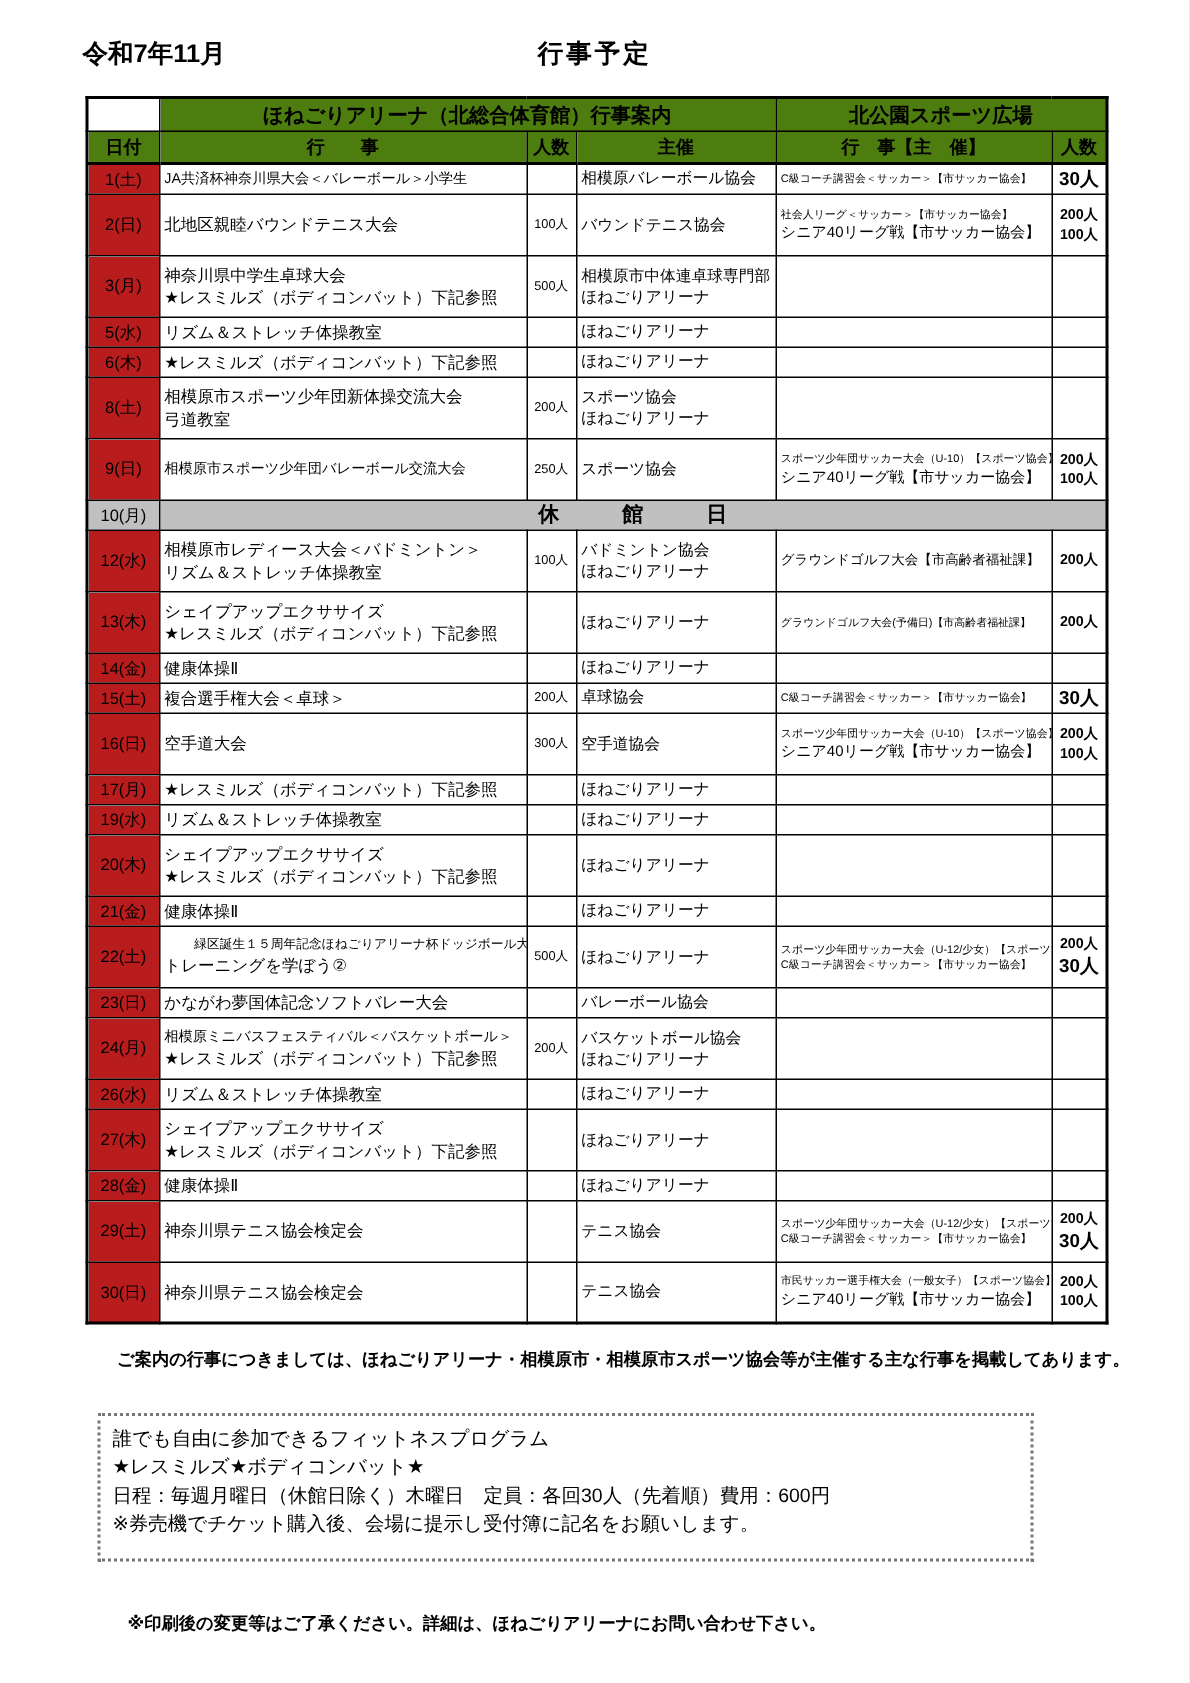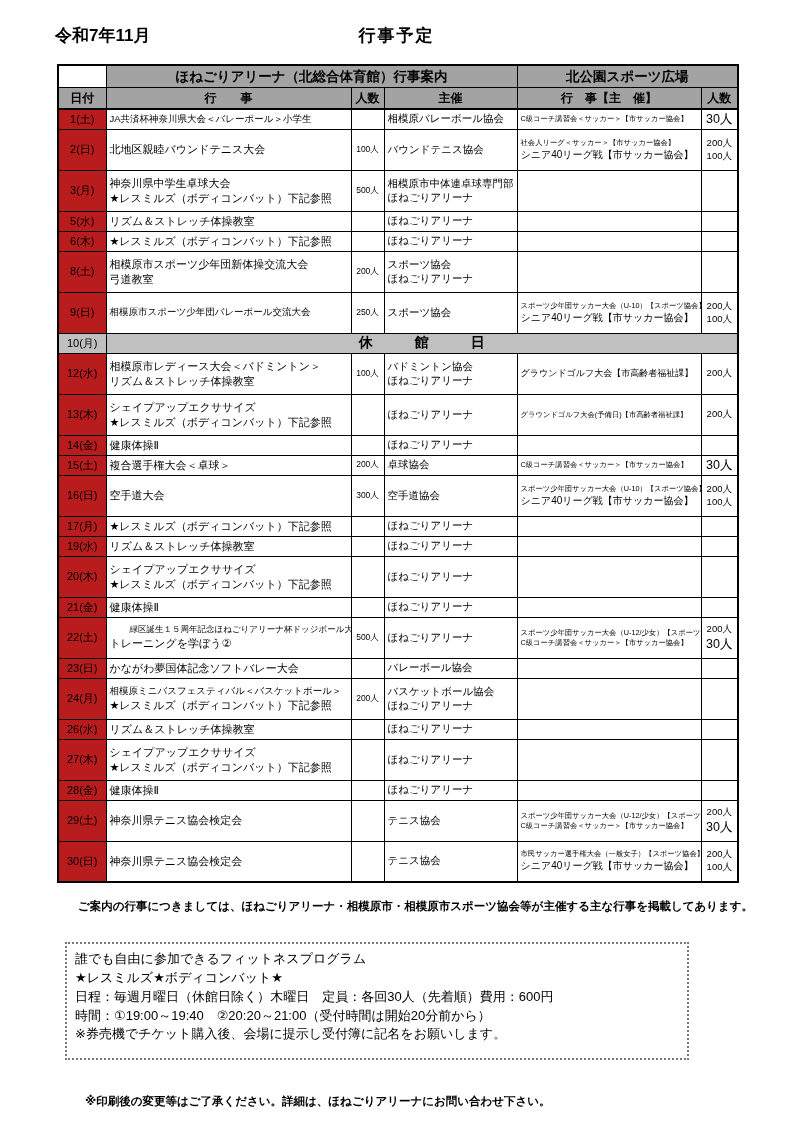--- a/index.html
+++ b/index.html
@@ -15,39 +15,39 @@
     margin:14px 0 0 57px;border-collapse:collapse;table-layout:fixed;width:680px;
     border:2px solid #000;
   }
   table.sched th,table.sched td{border:1px solid #000;padding:0;overflow:hidden;}
   table.sched col.c-date{width:48px;}
   table.sched col.c-event{width:245px;}
   table.sched col.c-count{width:33px;}
   table.sched col.c-org{width:133px;}
   table.sched col.c-revent{width:184px;}
   table.sched col.c-rcount{width:37px;}
-  .hd{background:#a3a3a3;font-weight:bold;text-align:center;}
+  .hd{background:#4d7c0f;font-weight:bold;text-align:center;}
   tr.sec-row th{height:21px;font-size:13.5px;}
   tr.sec-row th.blank{background:#ffffff;}
   tr.hdr-row th{height:20px;font-size:12px;border-bottom:2px solid #000;}
   td.date-cell{background:#b91c1c;text-align:center;font-size:11px;border-right:2px solid #000;}
   td.rsec-start{border-left:2px solid #000;}
   .stack{display:flex;flex-direction:column;height:100%;}
   .slot{flex:1;display:flex;align-items:center;min-height:0;}
   .slot.pad{padding-left:3px;}
   .slot.mid{justify-content:center;}
   .ev{font-size:11px;white-space:nowrap;}
   .ev.s{font-size:9.5px;}
   .ev.xs{font-size:8.5px;padding-left:20px;}
   .org{font-size:10.5px;white-space:nowrap;}
   .cnt{font-size:8.5px;white-space:nowrap;}
   .rev{font-size:10px;white-space:nowrap;}
   .rev.m{font-size:9px;}
   .rev.s{font-size:7.3px;}
-  .rcnt{font-size:9.5px;white-space:nowrap;}
+  .rcnt{font-size:9.5px;white-space:nowrap;font-weight:bold;}
   .rcnt.big{font-size:12.5px;}
   tr.closed td{background:#c0c0c0;}
   td.closed-cell{font-weight:bold;font-size:14px;text-align:center;}
   .note1{margin:16px 0 0 78px;font-size:11.5px;font-weight:bold;}
   .fitness-box{
     margin:28px 0 0 65px;width:604px;border:2px dotted #777;
     padding:6px 8px 14px 8px;font-size:13px;line-height:1.45;
   }
   .fitness-box .fline{white-space:nowrap;}
   .note2{margin:34px 0 0 85px;font-size:11.5px;font-weight:bold;}
@@ -825,20 +825,19 @@
       </tbody>
   </table>
 
   <p class="note1">ご案内の行事につきましては、ほねごりアリーナ・相模原市・相模原市スポーツ協会等が主催する主な行事を掲載してあります。</p>
 
   <div class="fitness-box">
     <div>
         <div class="fline">誰でも自由に参加できるフィットネスプログラム</div>
         <div class="fline">★レスミルズ★ボディコンバット★</div>
         <div class="fline">日程：毎週月曜日（休館日除く）木曜日　定員：各回30人（先着順）費用：600円</div>
-        <div class="fline">時間：①19:00～19:40　②20:20～21:00（受付時間は開始20分前から）</div>
         <div class="fline">※券売機でチケット購入後、会場に提示し受付簿に記名をお願いします。</div>
       </div>
   </div>
 
   <p class="note2">※印刷後の変更等はご了承ください。詳細は、ほねごりアリーナにお問い合わせ下さい。</p>
 
 </div>
 
 </body></html>

